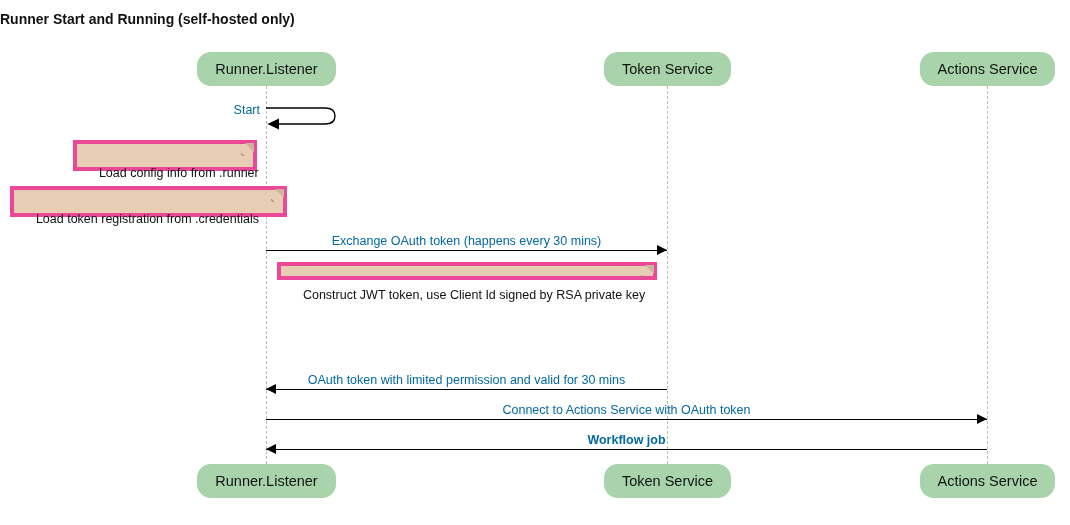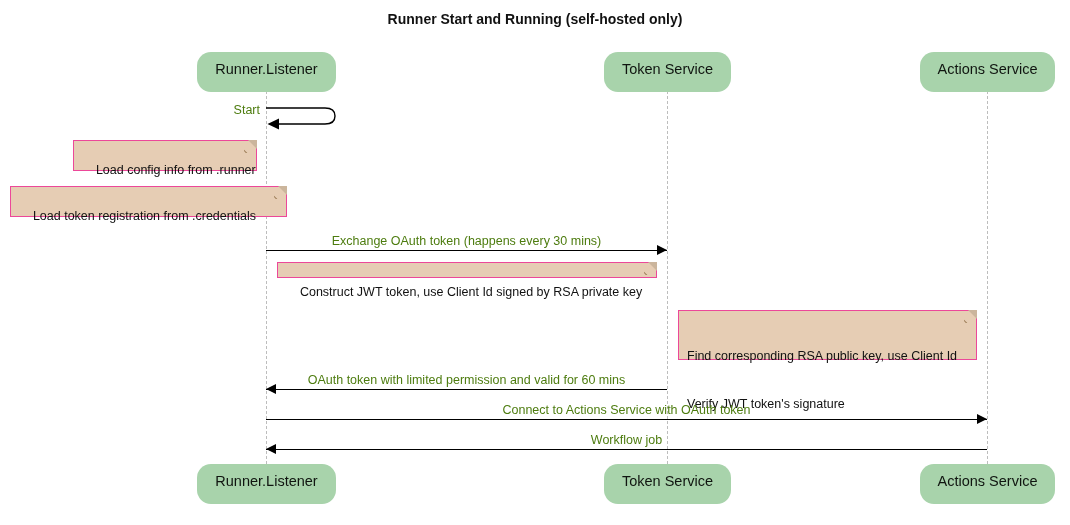--- a/index.html
+++ b/index.html
@@ -21,53 +21,53 @@
     left: 0; top: 0;
     width: 1070px;
     height: 525px;
   }
 
   .title {
     position: absolute;
     left: 0;
     top: 11px;
     width: 1070px;
-    text-align: center;
+    text-align: left;
     font-size: 14px;
     font-weight: bold;
     color: #111111;
     letter-spacing: 0px;
   }
 
   
   .lifeline {
     position: absolute;
     width: 0;
     border-left: 1.5px dashed #bdbdbd;
   }
 
   
   .participant {
     position: absolute;
     background: #a8d3ab;
     border-radius: 14px;
-    height: 40px;
+    height: 34px;
     line-height: 34px;
     text-align: center;
     font-size: 14.5px;
     color: #101510;
     white-space: nowrap;
     box-sizing: border-box;
   }
 
   
   .note {
     position: absolute;
     background: #e6cdb4;
-    border: 1px solid #ec4899;
+    border: 4px solid #ec4899;
     box-sizing: border-box;
     font-size: 12.5px;
     color: #111111;
     padding: 5px 8px 5px 8px;
     line-height: 16px;
     white-space: pre;
   }
   .note .dogear {
     position: absolute;
     right: -1px;
@@ -114,21 +114,21 @@
     border-left: 10px solid #000000;
   }
   .arrowhead.left {
     border-top: 5px solid transparent;
     border-bottom: 5px solid transparent;
     border-right: 10px solid #000000;
   }
   .msg-label {
     position: absolute;
     font-size: 12.5px;
-    color: #4d7c0f;
+    color: #0369a1;
     white-space: nowrap;
     text-align: center;
   }
 
   
   .selfloop {
     position: absolute;
   }
   .selfloop svg { display: block; }
 </style>
@@ -186,32 +186,26 @@
   <div class="msg-label" style="left:266px; top:234px; width:401px;">Exchange OAuth token (happens every 30 mins)</div>
   <div class="msg-line" style="left:266px; top:250px; width:401px;"></div>
   <div class="arrowhead right" style="left:657px; top:245px;"></div>
 
   <div class="note" style="left:277px; top:262px; width:380px; height:16px;">
     <span>Construct JWT token, use Client Id signed by RSA private key</span>
     <span class="dogear"></span>
     <span class="dogear-edge"></span>
   </div>
 
-  <div class="note" style="left:678px; top:310px; width:299px; height:50px;">
-    <div>Find corresponding RSA public key, use Client Id</div>
-    <div>Verify JWT token's signature</div>
-    <span class="dogear"></span>
-    <span class="dogear-edge"></span>
-  </div>
-
-  <div class="msg-label" style="left:266px; top:373px; width:401px;">OAuth token with limited permission and valid for 60 mins</div>
+
+  <div class="msg-label" style="left:266px; top:373px; width:401px;">OAuth token with limited permission and valid for 30 mins</div>
   <div class="msg-line" style="left:266px; top:389px; width:401px;"></div>
   <div class="arrowhead left" style="left:266px; top:384px;"></div>
 
   <div class="msg-label" style="left:266px; top:403px; width:721px;">Connect to Actions Service with OAuth token</div>
   <div class="msg-line" style="left:266px; top:419px; width:721px;"></div>
   <div class="arrowhead right" style="left:977px; top:414px;"></div>
 
-  <div class="msg-label" style="left:266px; top:433px; width:721px;">Workflow job</div>
+  <div class="msg-label" style="left:266px; top:433px; width:721px;font-weight:bold;">Workflow job</div>
   <div class="msg-line" style="left:266px; top:449px; width:721px;"></div>
   <div class="arrowhead left" style="left:266px; top:444px;"></div>
 
 </div>
 
 </body></html>

